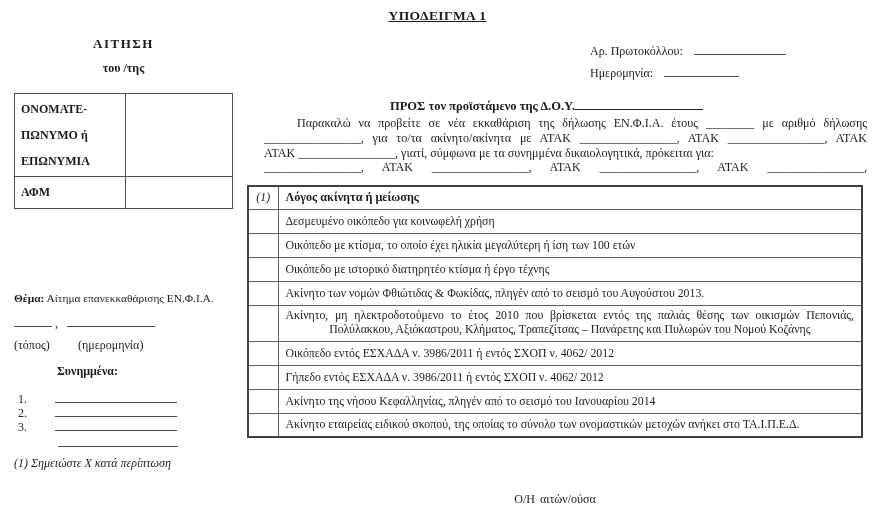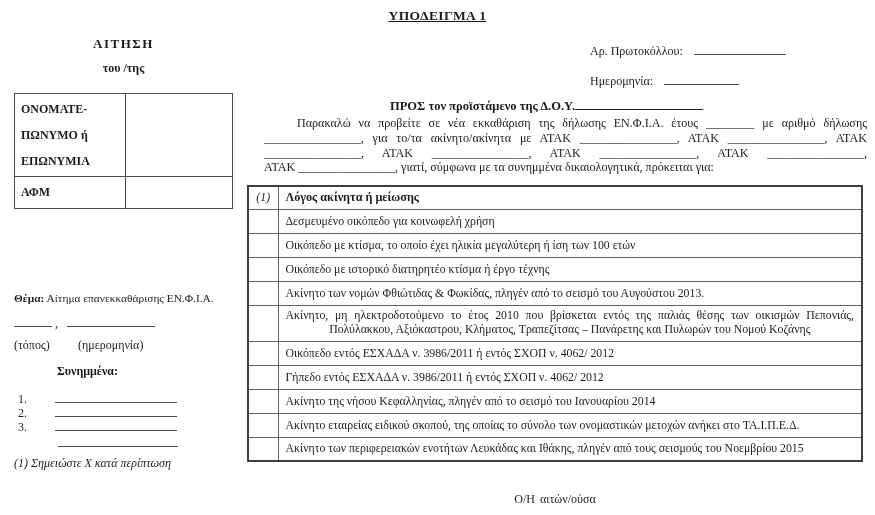--- a/index.html
+++ b/index.html
@@ -119,34 +119,34 @@
   <span class="ln"></span>
 </div>
 <div class="abs extra-line"></div>
 
 <div class="abs footnote">(1) Σημειώστε Χ κατά περίπτωση</div>
 
 <div class="abs proto-row" style="top:42px;">
   <span>Αρ. Πρωτοκόλλου:</span>
   <span class="blank" style="width:92px;margin-left:8px;"><span></span></span>
 </div>
-<div class="abs proto-row" style="top:72px;">
+<div class="abs proto-row" style="top:64px;">
   <span>Ημερομηνία:</span>
   <span class="blank" style="width:75px;margin-left:8px;"><span></span></span>
 </div>
 
 <div class="abs pros-line">
   <span>ΠΡΟΣ τον προϊστάμενο της Δ.Ο.Υ.</span><span class="blank bold" style="width:128px;"><span></span></span>
 </div>
 
 <div class="abs request">
   <div class="line first">Παρακαλώ να προβείτε σε νέα εκκαθάριση της δήλωσης ΕΝ.Φ.Ι.Α. έτους ________ με αριθμό δήλωσης</div>
   <div class="line">________________, για το/τα ακίνητο/ακίνητα με ΑΤΑΚ ________________, ΑΤΑΚ ________________, ΑΤΑΚ</div>
+  <div class="line last">ΑΤΑΚ ________________, γιατί, σύμφωνα με τα συνημμένα δικαιολογητικά, πρόκειται για:</div>
   <div class="line">________________, ΑΤΑΚ ________________, ΑΤΑΚ ________________, ΑΤΑΚ ________________,</div>
-  <div class="line last">ΑΤΑΚ ________________, γιατί, σύμφωνα με τα συνημμένα δικαιολογητικά, πρόκειται για:</div>
 </div>
 
 <table class="reasons">
   <colgroup>
       <col class="mark">
       <col>
     </colgroup>
   <tbody>
       <tr class="hdr">
     <td class="mark-hdr">(1)</td>
@@ -181,23 +181,19 @@
     <td>Γήπεδο εντός ΕΣΧΑΔΑ ν. 3986/2011 ή εντός ΣΧΟΠ ν. 4062/ 2012</td>
   </tr>
   <tr>
     <td></td>
     <td>Ακίνητο της νήσου Κεφαλληνίας, πληγέν από το σεισμό του Ιανουαρίου 2014</td>
   </tr>
   <tr>
     <td></td>
     <td>Ακίνητο εταιρείας ειδικού σκοπού, της οποίας το σύνολο των ονομαστικών μετοχών ανήκει στο ΤΑ.Ι.Π.Ε.Δ.</td>
   </tr>
-  <tr>
-    <td></td>
-    <td>Ακίνητο των περιφερειακών ενοτήτων Λευκάδας και Ιθάκης, πληγέν από τους σεισμούς του Νοεμβρίου 2015</td>
-  </tr>
 </tbody>
   </table>
 
 <div class="abs signature">
   <span class="pre">Ο/Η</span>
   <span>αιτών/ούσα</span>
 </div>
 
 </body></html>

